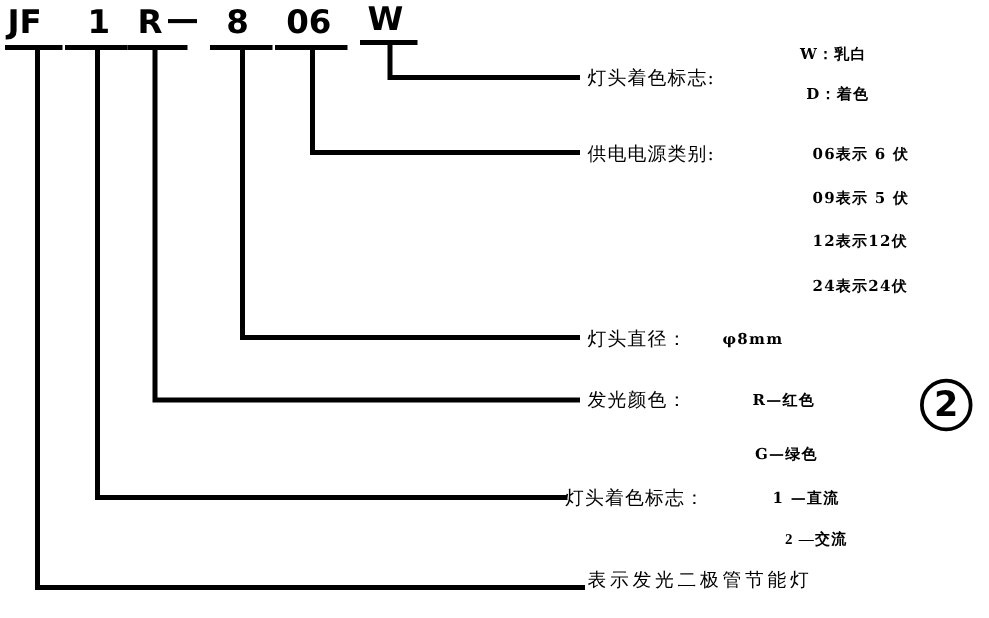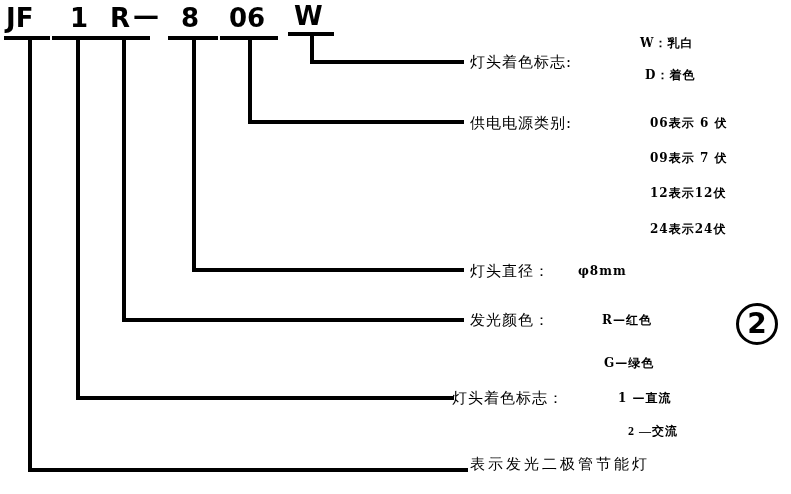--- a/index.html
+++ b/index.html
@@ -43,21 +43,21 @@
 <div class="code" style="left:181px;top:6px;">8</div>
 <div class="code" style="left:229px;top:6px;text-align:right;">06</div>
 <div class="code" style="left:294px;top:4px;">W</div>
 
 <div class="lbl" style="left:470px;top:50px;">灯头着色标志:</div>
 <div class="sub" style="left:640px;top:32px;">W：乳白</div>
 <div class="sub" style="left:645px;top:64px;">D：着色</div>
 
 <div class="lbl" style="left:470px;top:111px;">供电电源类别:</div>
 <div class="sub" style="left:650px;top:112px;">06表示 6 伏</div>
-<div class="sub" style="left:650px;top:147px;">09表示 7 伏</div>
+<div class="sub" style="left:650px;top:147px;">09表示 5 伏</div>
 <div class="sub" style="left:650px;top:182px;">12表示12伏</div>
 <div class="sub" style="left:650px;top:218px;">24表示24伏</div>
 
 <div class="lbl" style="left:470px;top:259px;">灯头直径：</div>
 <div class="sub" style="left:578px;top:260px;">φ8mm</div>
 
 <div class="lbl" style="left:470px;top:308px;">发光颜色：</div>
 <div class="sub" style="left:602px;top:309px;">R—红色</div>
 <div class="sub" style="left:604px;top:352px;">G—绿色</div>
 

